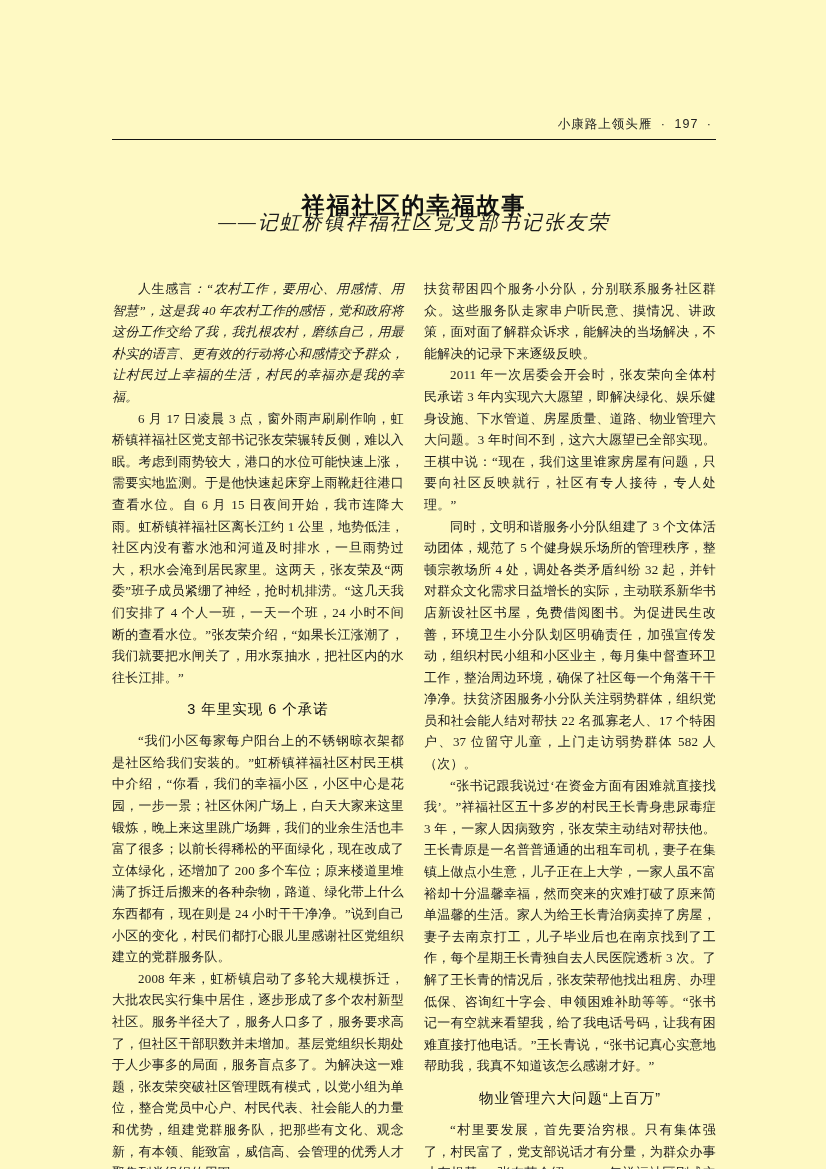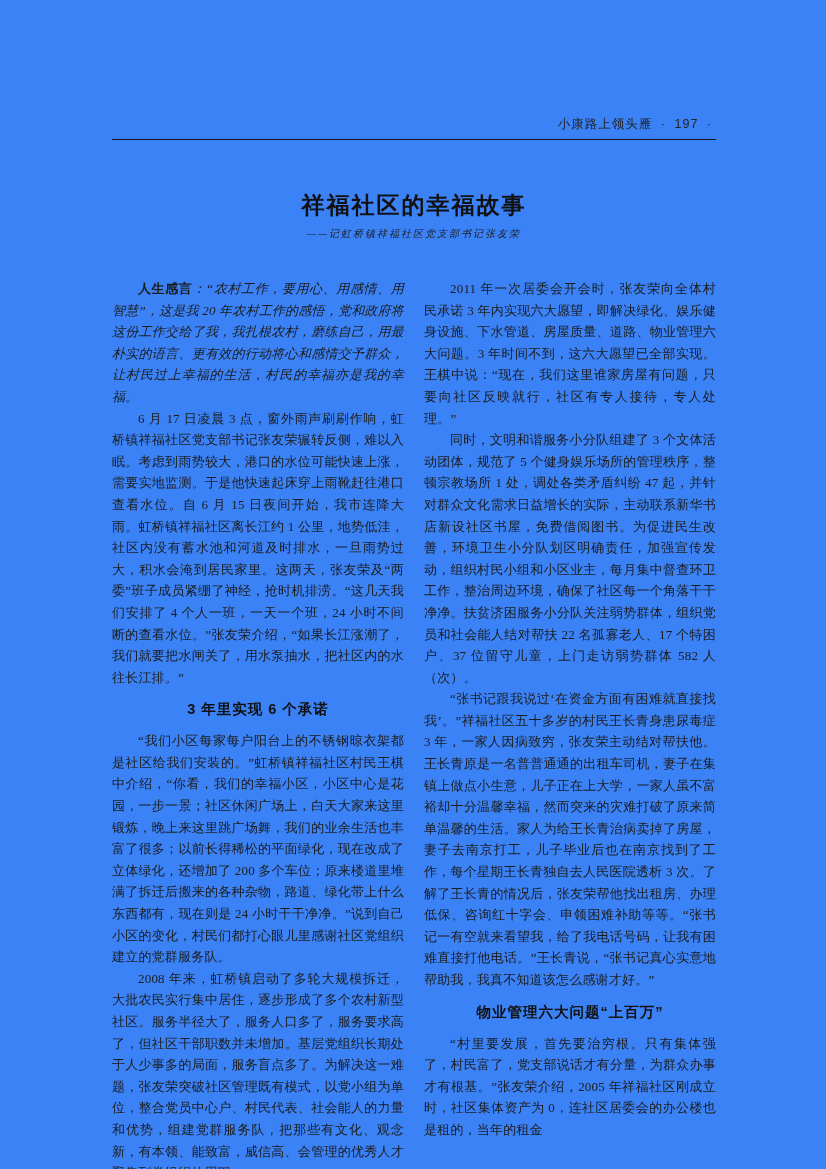--- a/index.html
+++ b/index.html
@@ -1,58 +1,58 @@
 <!DOCTYPE html>
 <html><head>
 <meta charset="utf-8">
 <style>
   * { margin:0; padding:0; box-sizing:border-box; }
   html,body { background:#e8e8e8; }
   .page {
     position:relative; width:826px; height:1169px; margin:0 auto;
-    background:#3b82f6; color:#1c1c1c; overflow:hidden;
+    background:#fef9c3; color:#1c1c1c; overflow:hidden;
     font-family:"Liberation Serif","DejaVu Serif",serif;
   }
   .running-header {
     position:absolute; top:116px; right:110px;
     font-family:"Liberation Sans","DejaVu Sans",sans-serif;
     font-size:12.5px; letter-spacing:1px; color:#222; white-space:nowrap;
   }
   .running-header .sep { padding:0 4px; }
   .header-rule {
     position:absolute; top:139px; left:112px; width:604px;
     border:none; border-top:1.6px solid #141414; height:0;
   }
   .article-title {
     position:absolute; top:190px; left:112px; width:604px; text-align:center;
     font-family:"Liberation Sans","DejaVu Sans",sans-serif;
     font-size:23px; font-weight:700; letter-spacing:2px; color:#111;
   }
   .article-subtitle {
-    position:absolute; top:227px; left:112px; width:604px; text-align:center;
-    font-style:italic; font-size:10px; letter-spacing:2px; color:#1c1c1c;
+    position:absolute; top:209px; left:112px; width:604px; text-align:center;
+    font-style:italic; font-size:20px; letter-spacing:2px; color:#1c1c1c;
   }
   .columns {
     position:absolute; top:278px; left:112px; width:604px;
     display:flex; gap:20px;
   }
   .col { width:292px; }
   .body-para {
     font-size:13px; line-height:21.6px; text-align:justify;
     text-indent:2em; letter-spacing:0.2px;
   }
   .no-indent { text-indent:0; }
   .motto { font-style:italic; }
   .motto-label {
-    font-style:normal; font-weight:700;
+    font-style:normal; font-weight:400;
     font-family:"Liberation Sans","DejaVu Sans",sans-serif;
   }
   .sec-heading {
     font-family:"Liberation Sans","DejaVu Sans",sans-serif;
-    font-size:14.5px; font-weight:700; text-align:center;
+    font-size:14.5px; font-weight:400; text-align:center;
     margin:12px 0 11px 0; letter-spacing:1px; color:#111;
   }
 </style>
 </head>
 <body>
 
 <div class="page">
 
   <header class="running-header">
     <span>小康路上领头雁</span>
@@ -62,37 +62,38 @@
   </header>
 
   <hr class="header-rule">
 
   <h1 class="article-title">祥福社区的幸福故事</h1>
   <p class="article-subtitle">——记虹桥镇祥福社区党支部书记张友荣</p>
 
   <main class="columns">
 
     <section class="col">
-      <p class="body-para motto"><span class="motto-label">人生感言</span><span>：“农村工作，要用心、用感情、用智慧”，这是我 20 年农村工作的感悟，党和政府将这份工作交给了我，我扎根农村，磨练自己，用最朴实的语言、更有效的行动将心和感情交予群众，让村民过上幸福的生活，村民的幸福亦是我的幸福。</span></p>
+      <p class="body-para motto"><span class="motto-label">人生感言</span><span>：“农村工作，要用心、用感情、用智慧”，这是我 40 年农村工作的感悟，党和政府将这份工作交给了我，我扎根农村，磨练自己，用最朴实的语言、更有效的行动将心和感情交予群众，让村民过上幸福的生活，村民的幸福亦是我的幸福。</span></p>
 
       <p class="body-para">6 月 17 日凌晨 3 点，窗外雨声刷刷作响，虹桥镇祥福社区党支部书记张友荣辗转反侧，难以入眠。考虑到雨势较大，港口的水位可能快速上涨，需要实地监测。于是他快速起床穿上雨靴赶往港口查看水位。自 6 月 15 日夜间开始，我市连降大雨。虹桥镇祥福社区离长江约 1 公里，地势低洼，社区内没有蓄水池和河道及时排水，一旦雨势过大，积水会淹到居民家里。这两天，张友荣及“两委”班子成员紧绷了神经，抢时机排涝。“这几天我们安排了 4 个人一班，一天一个班，24 小时不间断的查看水位。”张友荣介绍，“如果长江涨潮了，我们就要把水闸关了，用水泵抽水，把社区内的水往长江排。”</p>
 
       <h2 class="sec-heading">3 年里实现 6 个承诺</h2>
 
       <p class="body-para">“我们小区每家每户阳台上的不锈钢晾衣架都是社区给我们安装的。”虹桥镇祥福社区村民王棋中介绍，“你看，我们的幸福小区，小区中心是花园，一步一景；社区休闲广场上，白天大家来这里锻炼，晚上来这里跳广场舞，我们的业余生活也丰富了很多；以前长得稀松的平面绿化，现在改成了立体绿化，还增加了 200 多个车位；原来楼道里堆满了拆迁后搬来的各种杂物，路道、绿化带上什么东西都有，现在则是 24 小时干干净净。”说到自己小区的变化，村民们都打心眼儿里感谢社区党组织建立的党群服务队。</p>
 
       <p class="body-para">2008 年来，虹桥镇启动了多轮大规模拆迁，大批农民实行集中居住，逐步形成了多个农村新型社区。服务半径大了，服务人口多了，服务要求高了，但社区干部职数并未增加。基层党组织长期处于人少事多的局面，服务盲点多了。为解决这一难题，张友荣突破社区管理既有模式，以党小组为单位，整合党员中心户、村民代表、社会能人的力量和优势，组建党群服务队，把那些有文化、观念新，有本领、能致富，威信高、会管理的优秀人才聚集到党组织的周围。</p>
 
     </section>
 
     <section class="col">
+      <p class="body-para no-indent">扶贫帮困四个服务小分队，分别联系服务社区群众。这些服务队走家串户听民意、摸情况、讲政策，面对面了解群众诉求，能解决的当场解决，不能解决的记录下来逐级反映。</p>
 
       <p class="body-para">2011 年一次居委会开会时，张友荣向全体村民承诺 3 年内实现六大愿望，即解决绿化、娱乐健身设施、下水管道、房屋质量、道路、物业管理六大问题。3 年时间不到，这六大愿望已全部实现。王棋中说：“现在，我们这里谁家房屋有问题，只要向社区反映就行，社区有专人接待，专人处理。”</p>
 
-      <p class="body-para">同时，文明和谐服务小分队组建了 3 个文体活动团体，规范了 5 个健身娱乐场所的管理秩序，整顿宗教场所 1 处，调处各类矛盾纠纷 47 起，并针对群众文化需求日益增长的实际，主动联系新华书店新设社区书屋，免费借阅图书。为促进民生改善，环境卫生小分队划区明确责任，加强宣传发动，组织村民小组和小区业主，每月集中督查环卫工作，整治周边环境，确保了社区每一个角落干干净净。扶贫济困服务小分队关注弱势群体，组织党员和社会能人结对帮扶 22 名孤寡老人、17 个特困户、37 位留守儿童，上门走访弱势群体 582 人（次）。</p>
+      <p class="body-para">同时，文明和谐服务小分队组建了 3 个文体活动团体，规范了 5 个健身娱乐场所的管理秩序，整顿宗教场所 4 处，调处各类矛盾纠纷 32 起，并针对群众文化需求日益增长的实际，主动联系新华书店新设社区书屋，免费借阅图书。为促进民生改善，环境卫生小分队划区明确责任，加强宣传发动，组织村民小组和小区业主，每月集中督查环卫工作，整治周边环境，确保了社区每一个角落干干净净。扶贫济困服务小分队关注弱势群体，组织党员和社会能人结对帮扶 22 名孤寡老人、17 个特困户、37 位留守儿童，上门走访弱势群体 582 人（次）。</p>
 
       <p class="body-para">“张书记跟我说过‘在资金方面有困难就直接找我’。”祥福社区五十多岁的村民王长青身患尿毒症 3 年，一家人因病致穷，张友荣主动结对帮扶他。王长青原是一名普普通通的出租车司机，妻子在集镇上做点小生意，儿子正在上大学，一家人虽不富裕却十分温馨幸福，然而突来的灾难打破了原来简单温馨的生活。家人为给王长青治病卖掉了房屋，妻子去南京打工，儿子毕业后也在南京找到了工作，每个星期王长青独自去人民医院透析 3 次。了解了王长青的情况后，张友荣帮他找出租房、办理低保、咨询红十字会、申领困难补助等等。“张书记一有空就来看望我，给了我电话号码，让我有困难直接打他电话。”王长青说，“张书记真心实意地帮助我，我真不知道该怎么感谢才好。”</p>
 
       <h2 class="sec-heading">物业管理六大问题“上百万”</h2>
 
       <p class="body-para">“村里要发展，首先要治穷根。只有集体强了，村民富了，党支部说话才有分量，为群众办事才有根基。”张友荣介绍，2005 年祥福社区刚成立时，社区集体资产为 0，连社区居委会的办公楼也是租的，当年的租金</p>
     </section>
 
   </main>
 </div>

